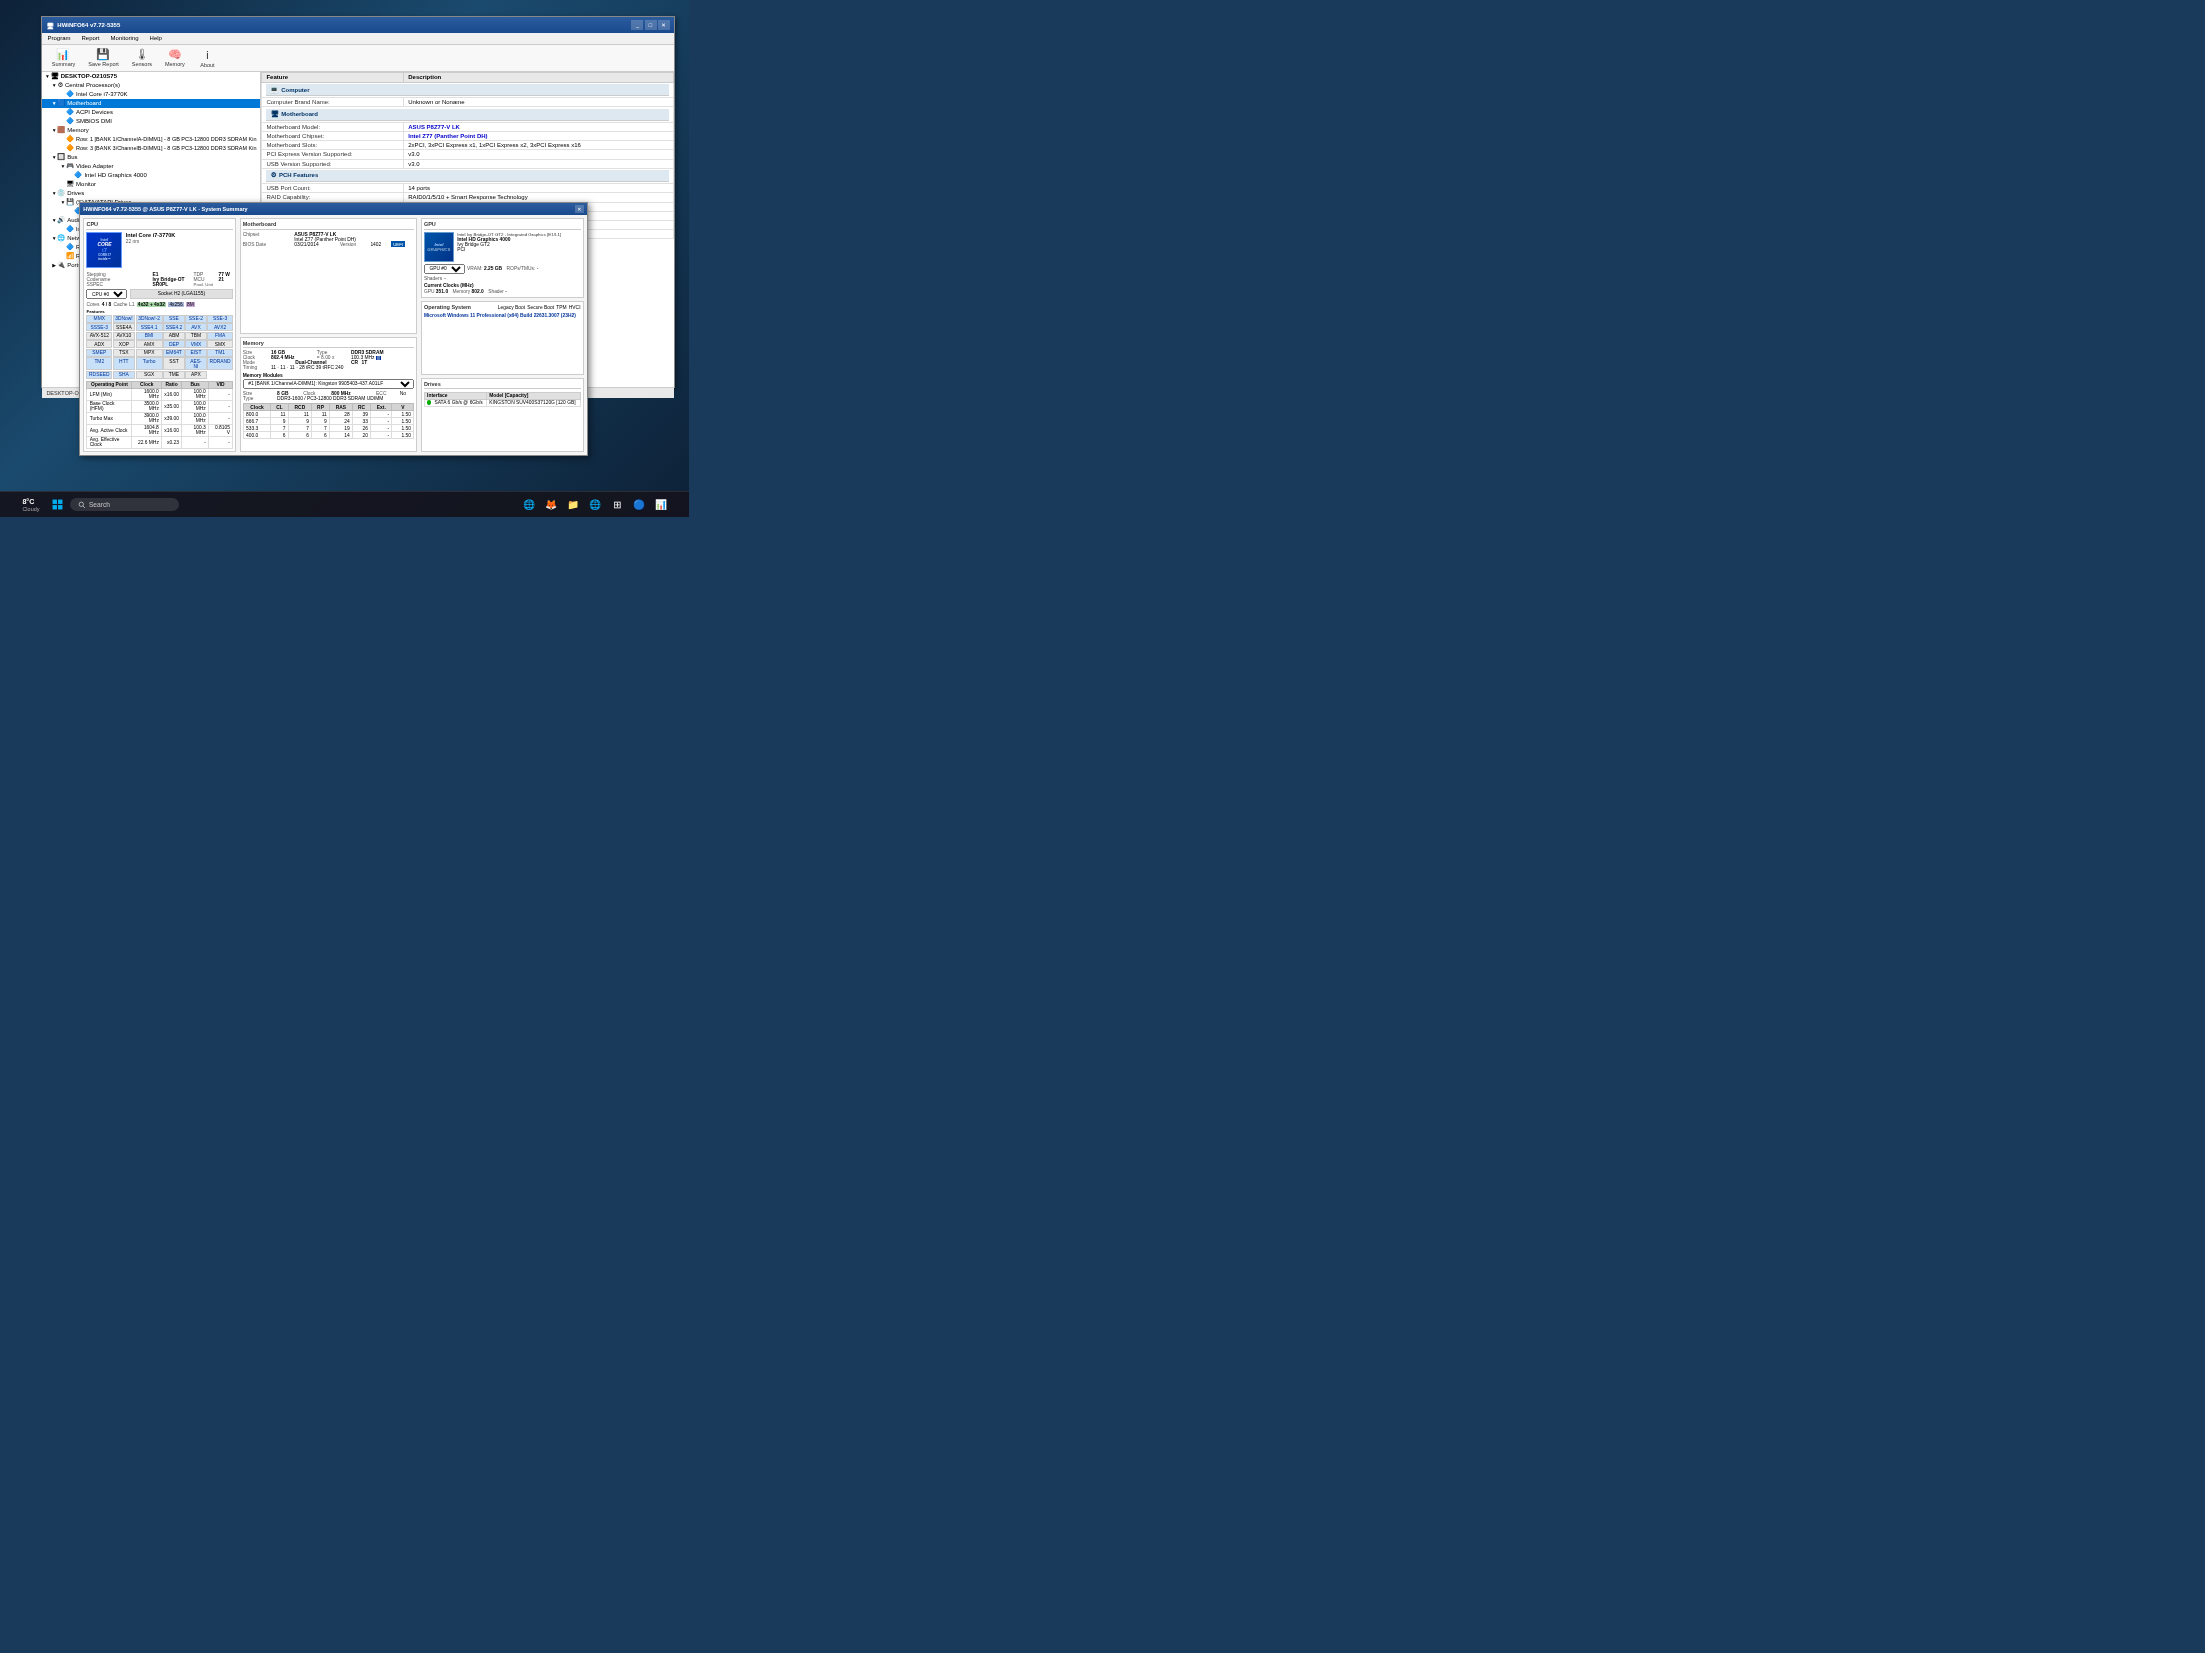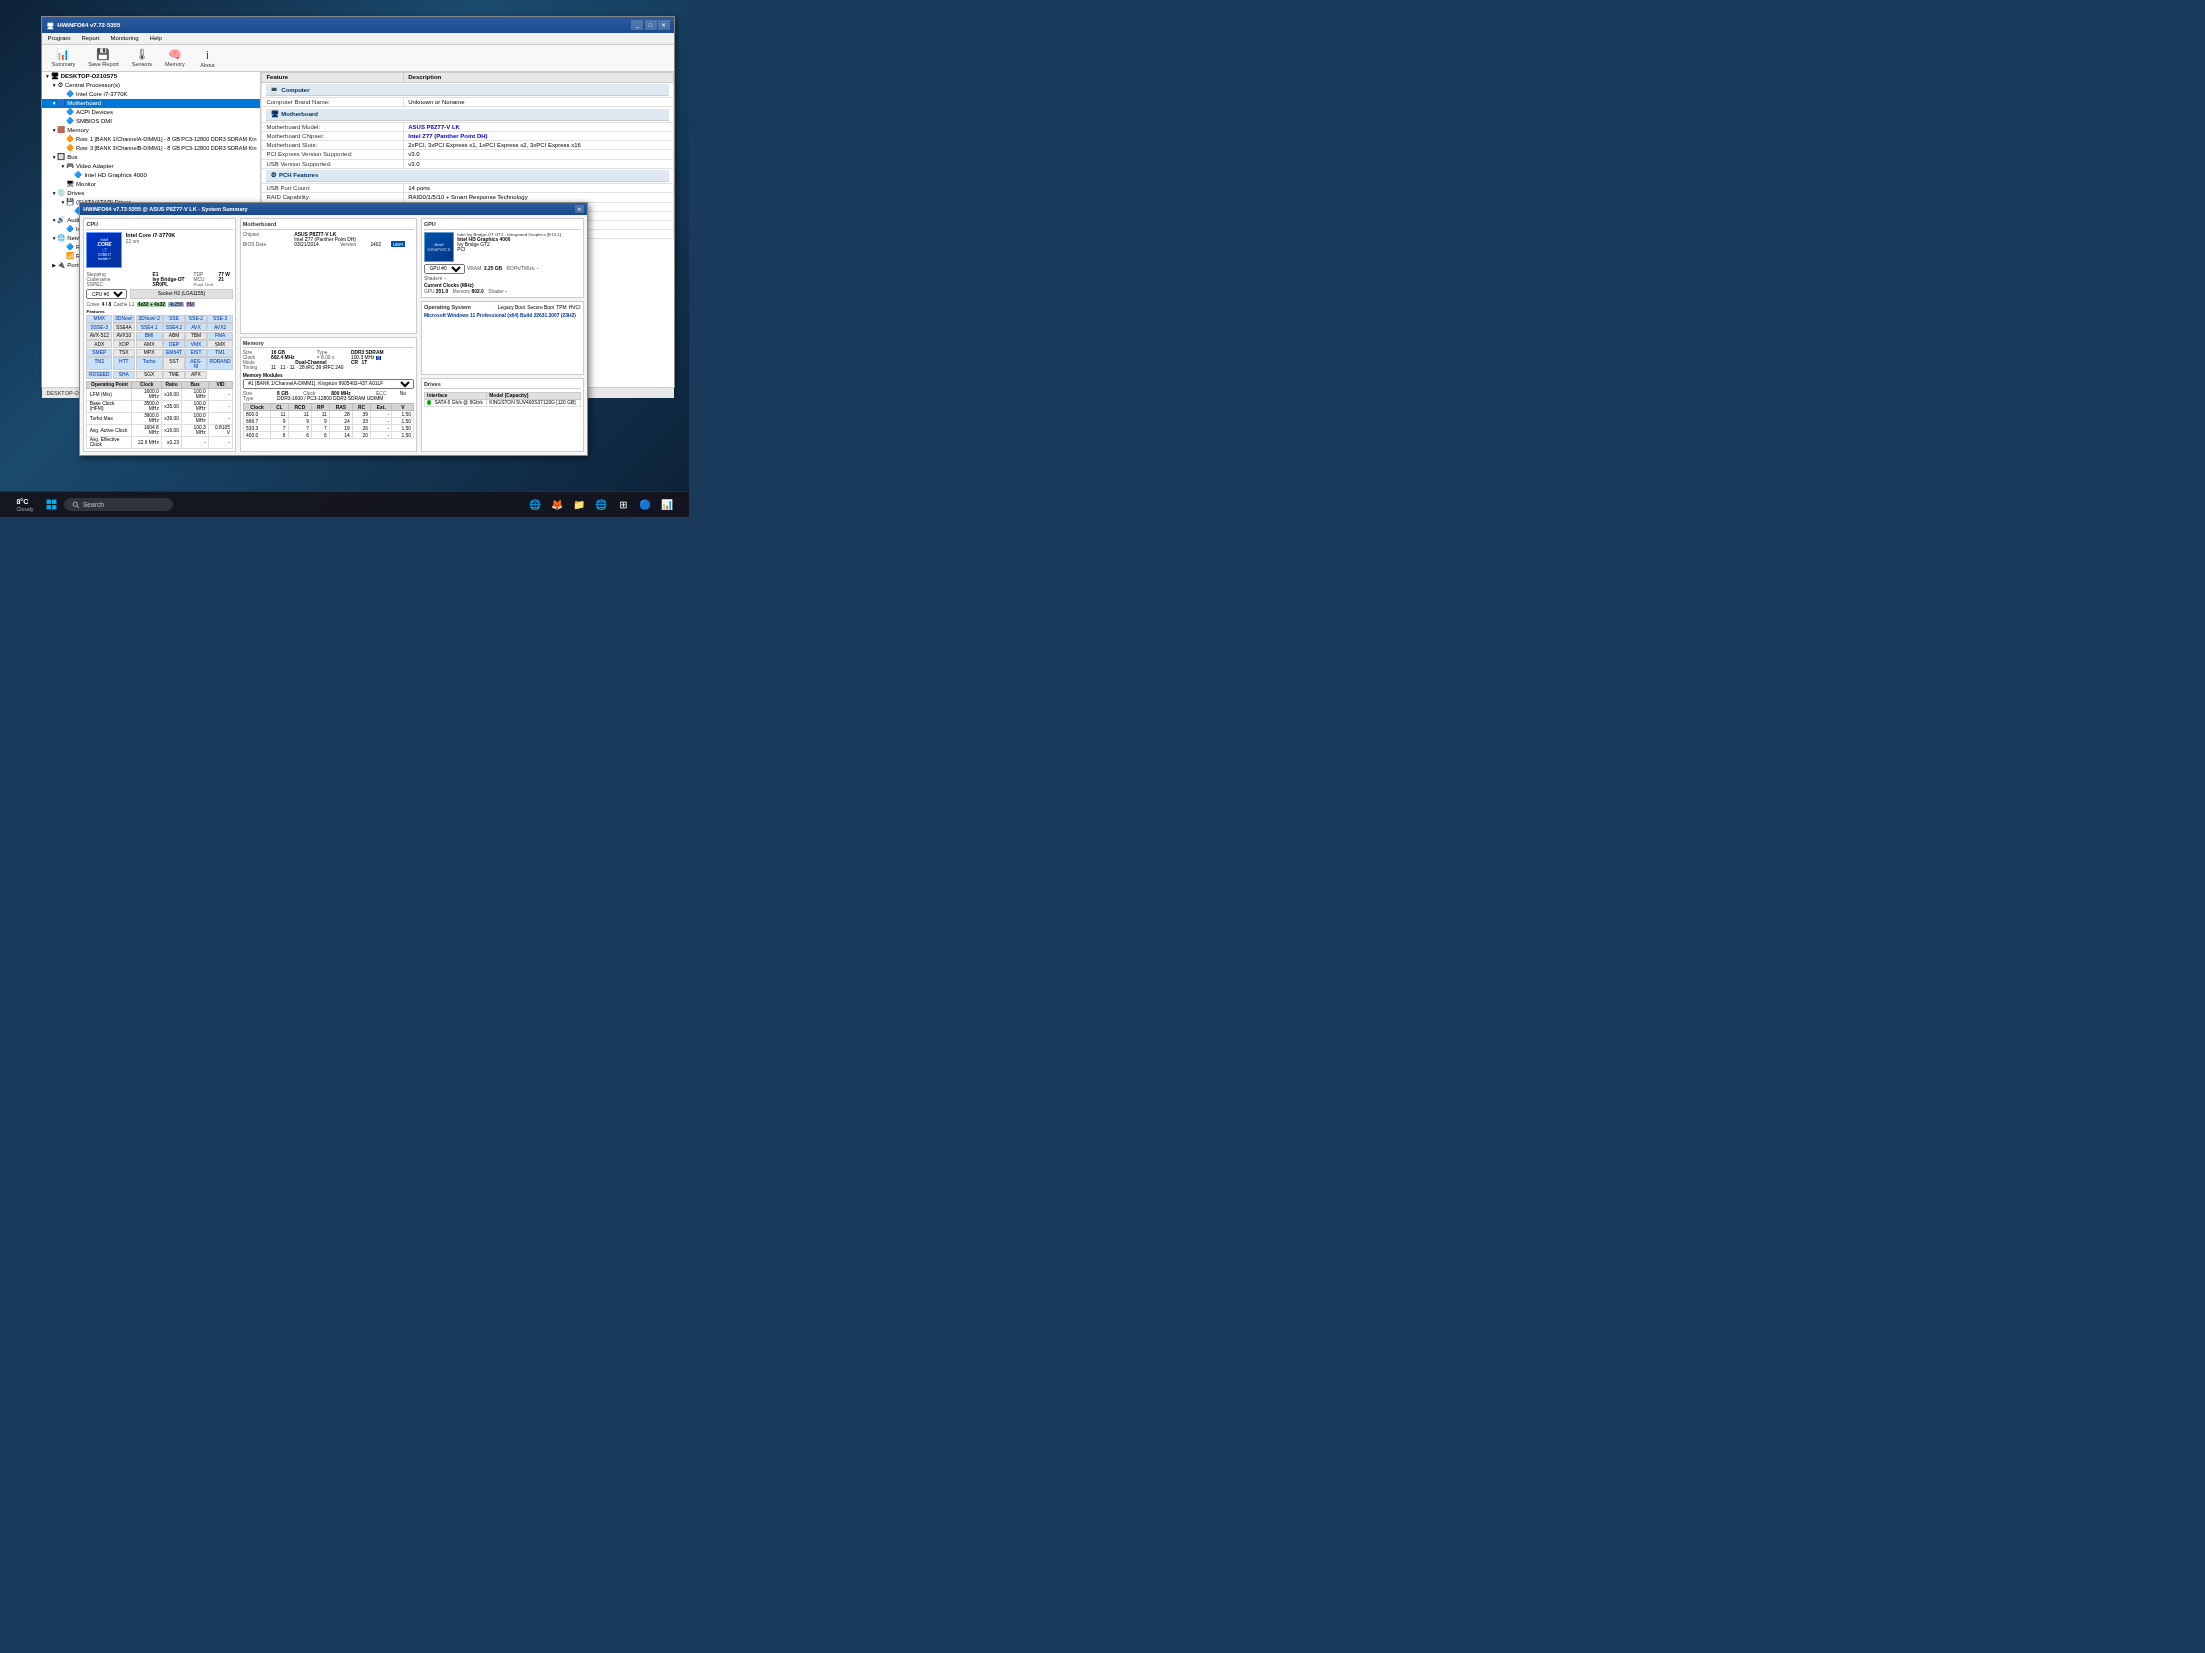--- a/index.html
+++ b/index.html
@@ -23,21 +23,21 @@
     
     .taskbar {
       position: absolute;
       bottom: 0;
       left: 0;
       right: 0;
       height: 26px;
       background: rgba(20, 20, 30, 0.95);
       display: flex;
       align-items: center;
-      padding: 0 12px;
+      padding: 0 18px;
       gap: 2.2px;
       border-top: 0.5px solid rgba(255,255,255,0.1);
       margin-top: 36px;
     }
 
     .taskbar-weather {
       display: flex;
       flex-direction: column;
       align-items: flex-start;
       padding: 2.2px 4.4px;

